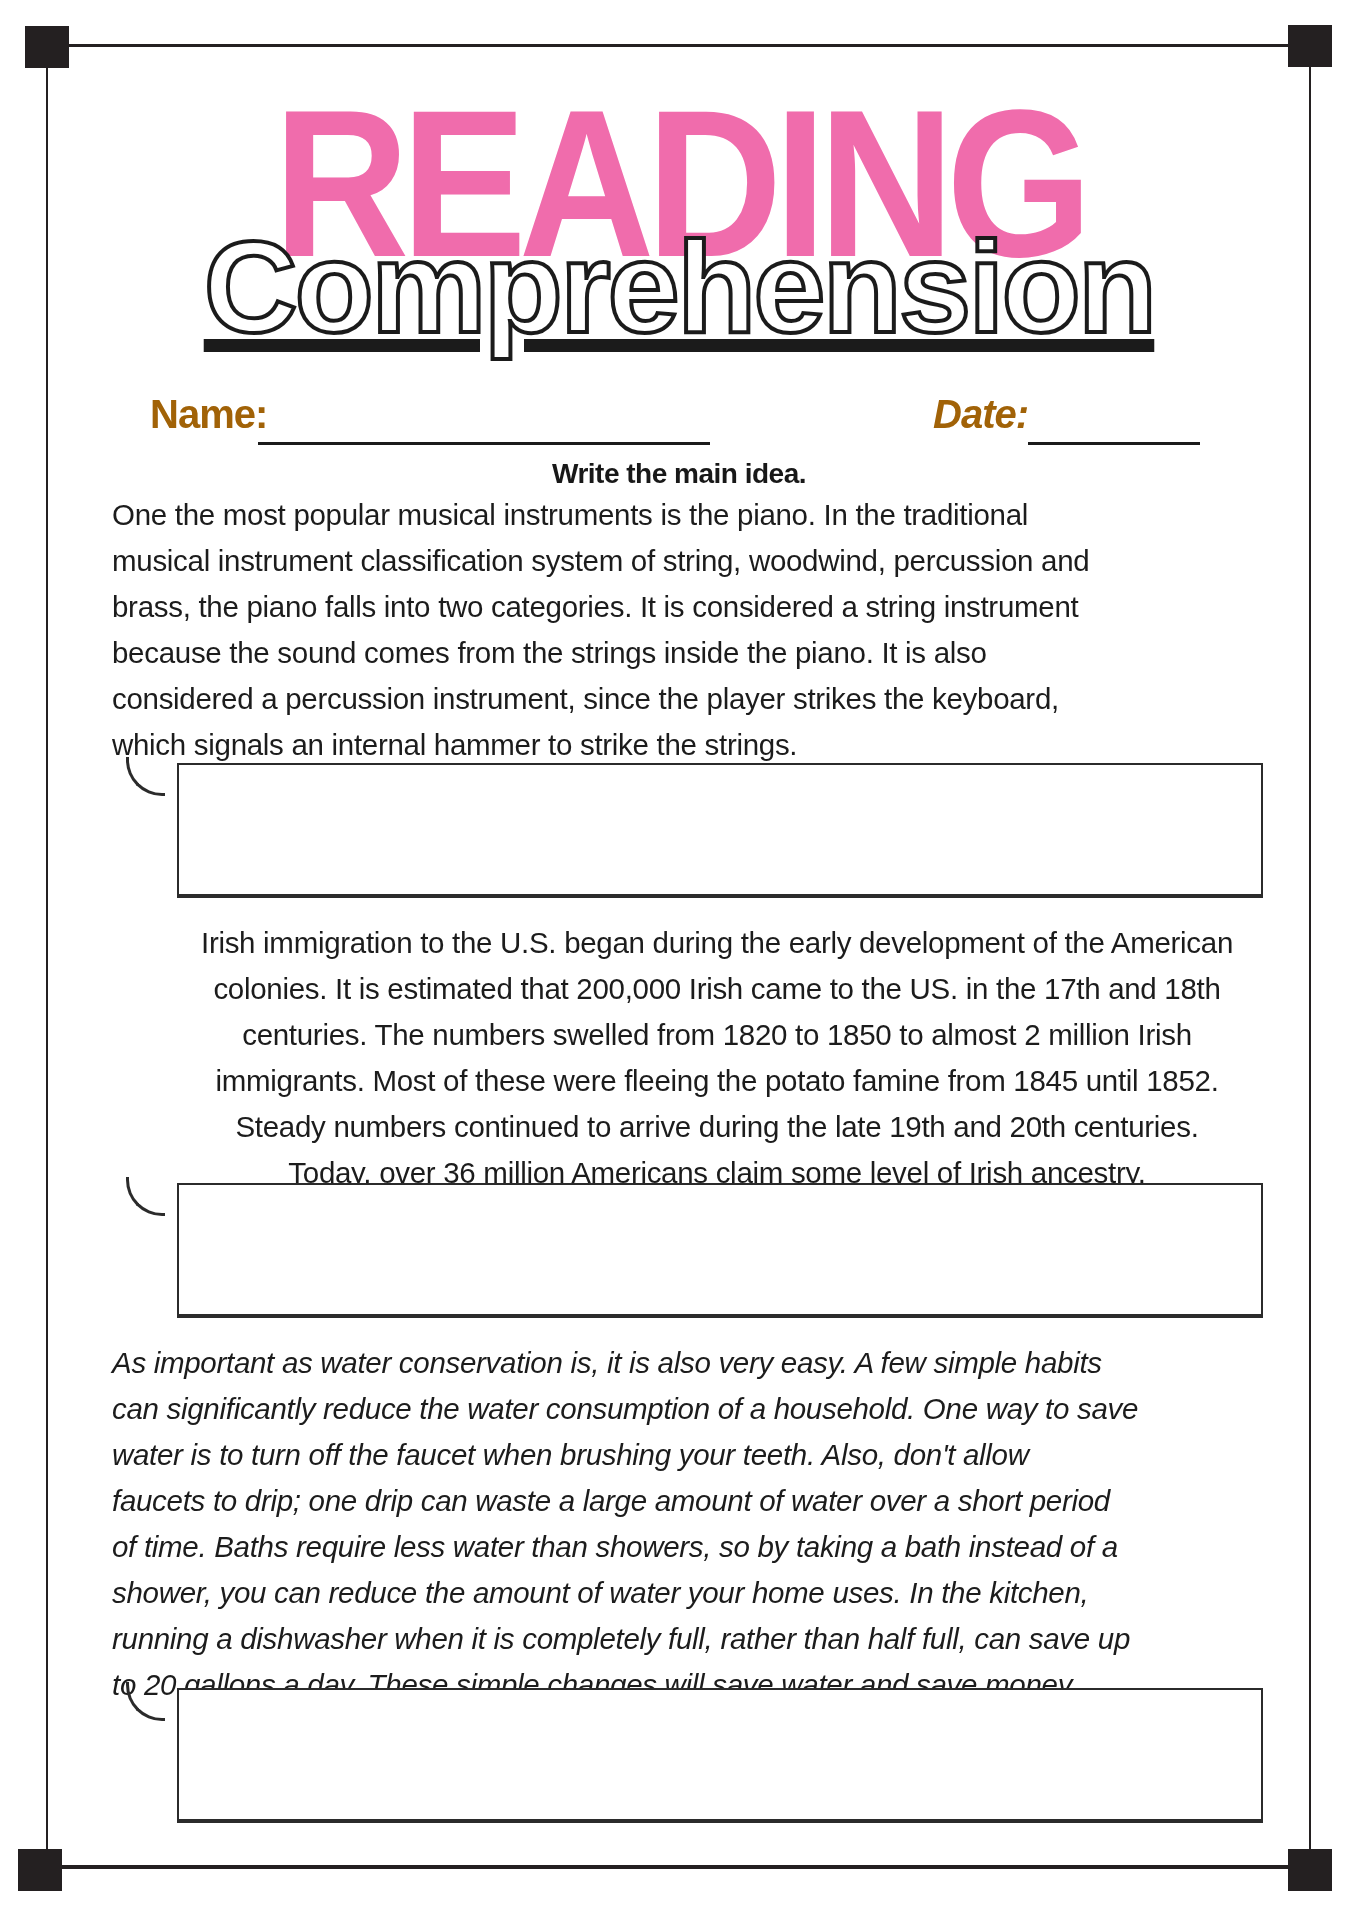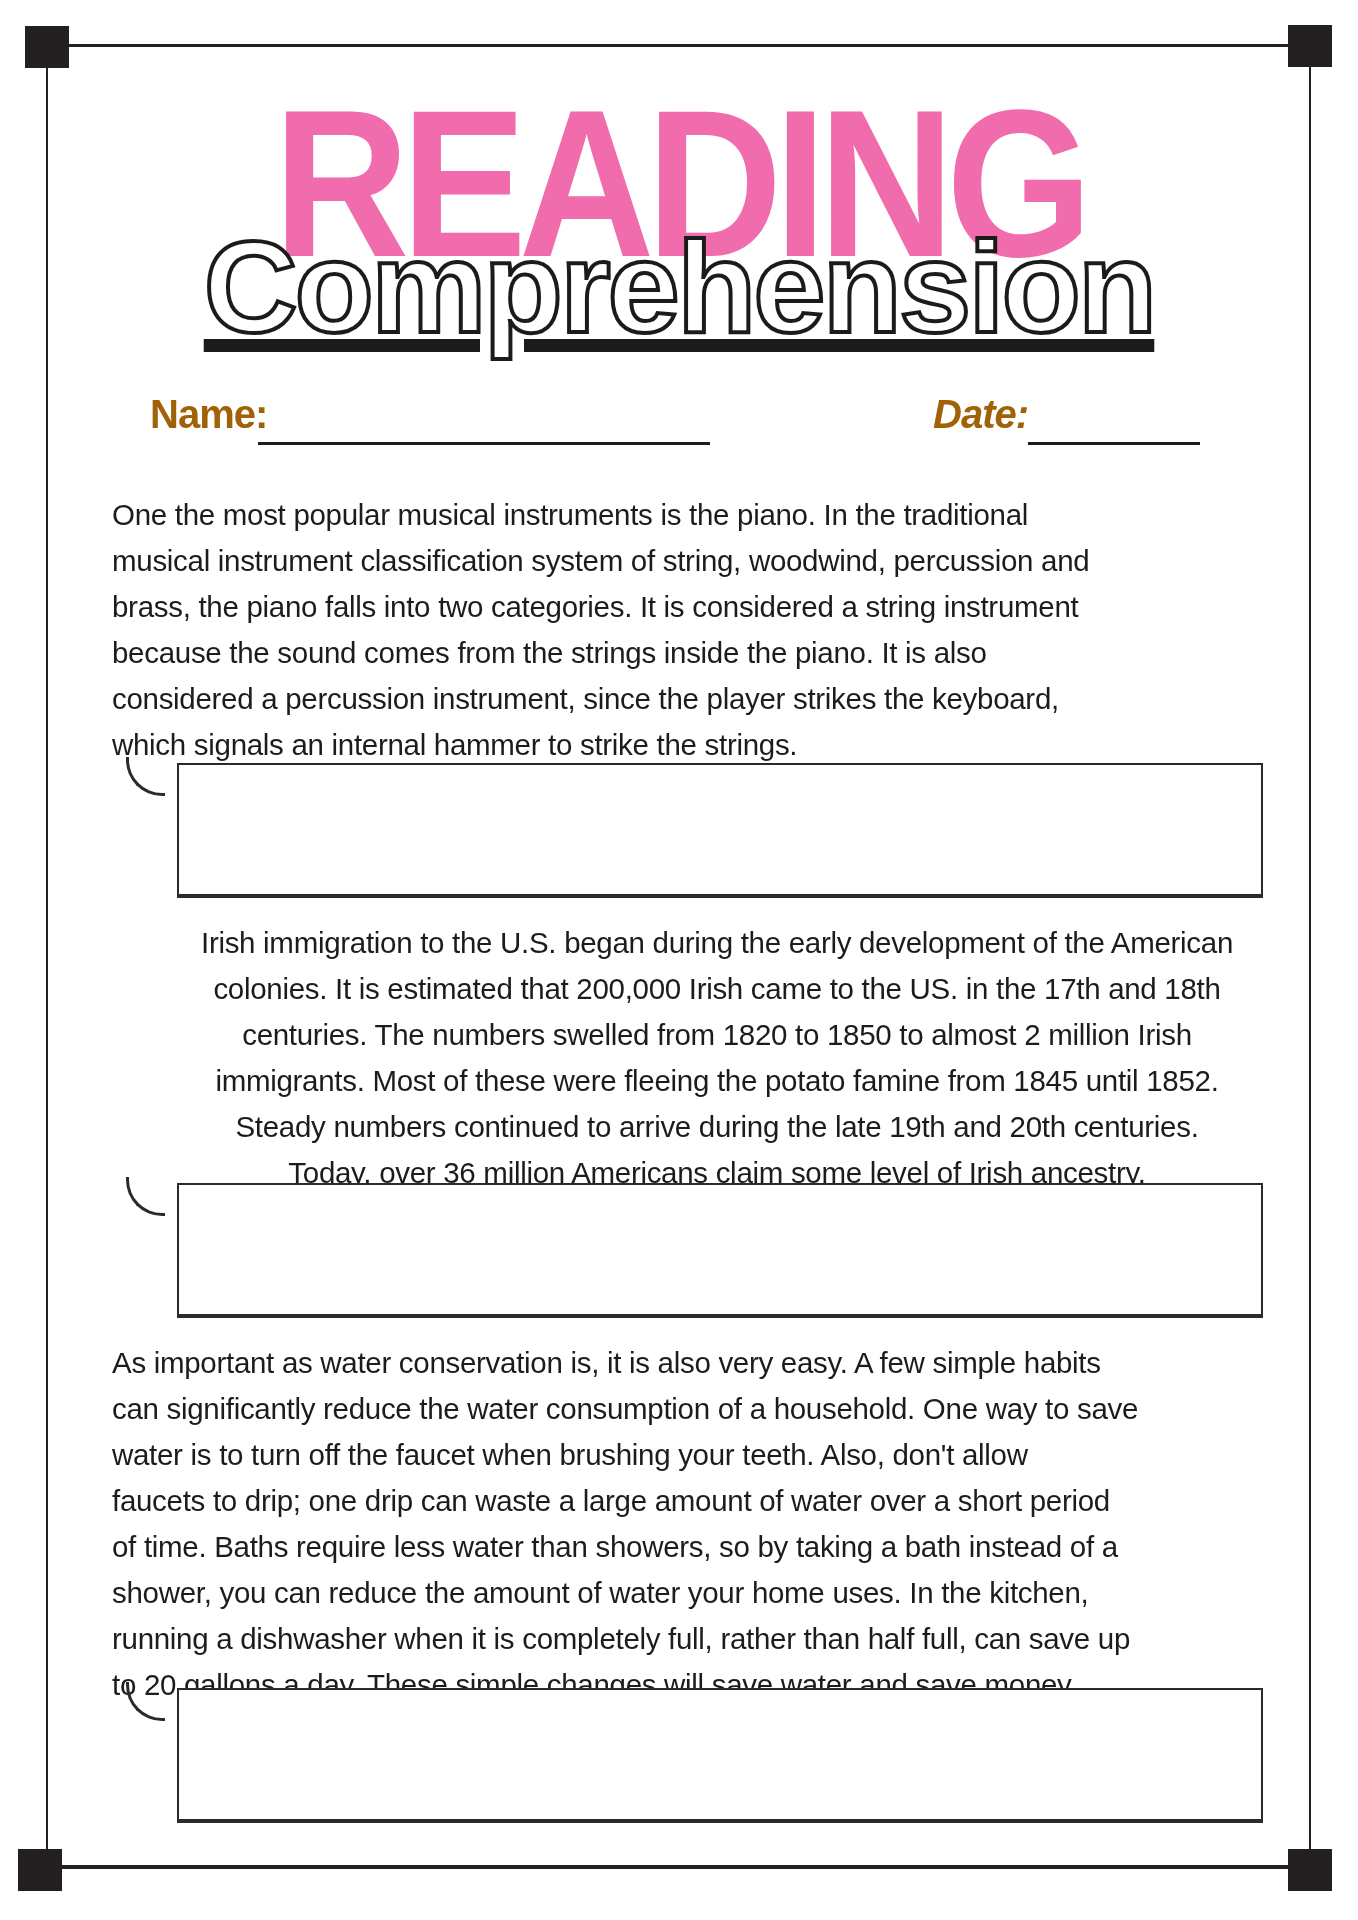--- a/index.html
+++ b/index.html
@@ -114,21 +114,21 @@
     left: 112px;
     width: 1210px;
     font-size: 29.5px;
     line-height: 46px;
     letter-spacing: -0.3px;
     color: #1c1c1c;
     white-space: pre-line;
   }
   .passage-1 { top: 492px; }
   .passage-2 { top: 920px; text-align: center; }
-  .passage-3 { top: 1340px; }
+  .passage-3 { top: 1340px; font-style: italic; }
 
   
   .answer-box {
     position: absolute;
     left: 177px;
     width: 1082px;
     height: 129px;
     background: #ffffff;
     border: 2.5px solid #2b2b2b;
     border-bottom-width: 4px;
@@ -166,20 +166,21 @@
   </div>
   <div class="title-comp">
     <span>Comprehension</span>
   </div>
 
   <div class="label name-label">Name:</div>
   <div class="write-line name-line"></div>
   <div class="label date-label">Date:</div>
   <div class="write-line date-line"></div>
 
+  <div class="instruction">Write the main idea.</div>
 
   <div class="passage passage-1">One the most popular musical instruments is the piano. In the traditional
 musical instrument classification system of string, woodwind, percussion and
 brass, the piano falls into two categories. It is considered a string instrument
 because the sound comes from the strings inside the piano. It is also
 considered a percussion instrument, since the player strikes the keyboard,
 which signals an internal hammer to strike the strings.</div>
   <div class="bracket br-1"></div>
   <div class="answer-box box-1"></div>
 

